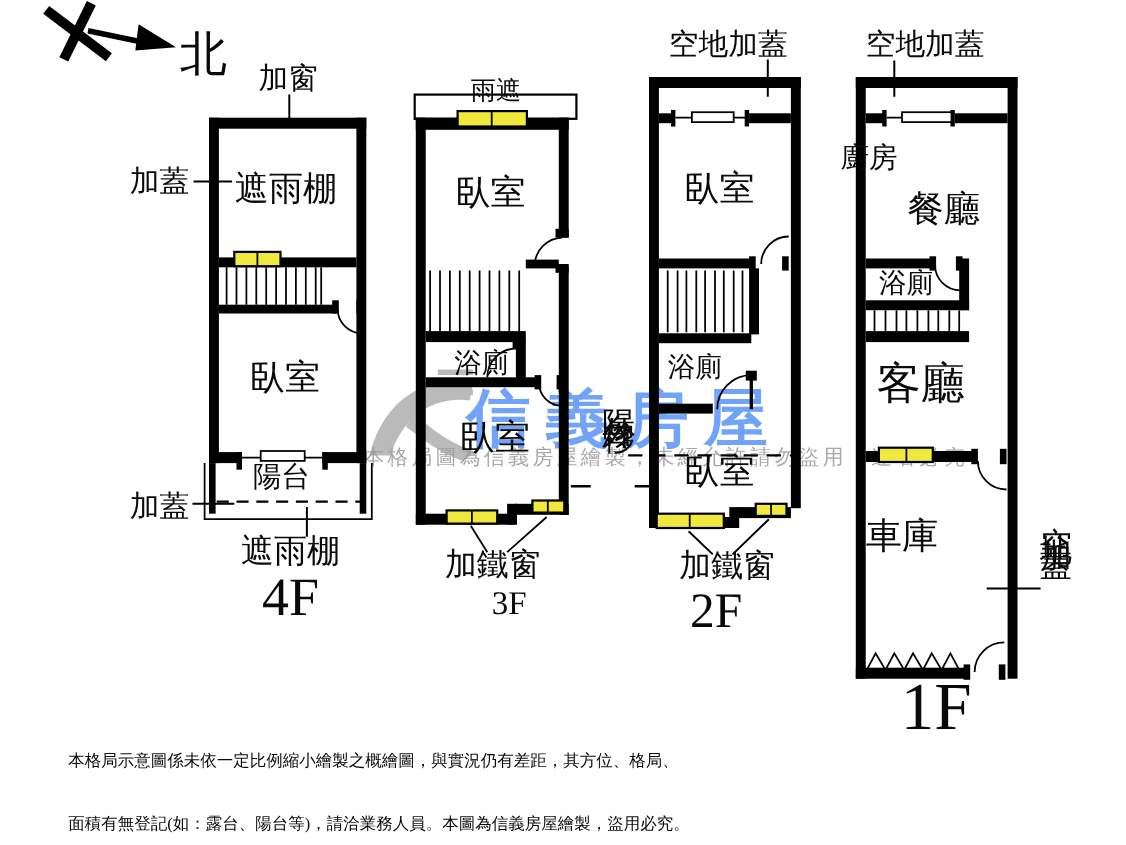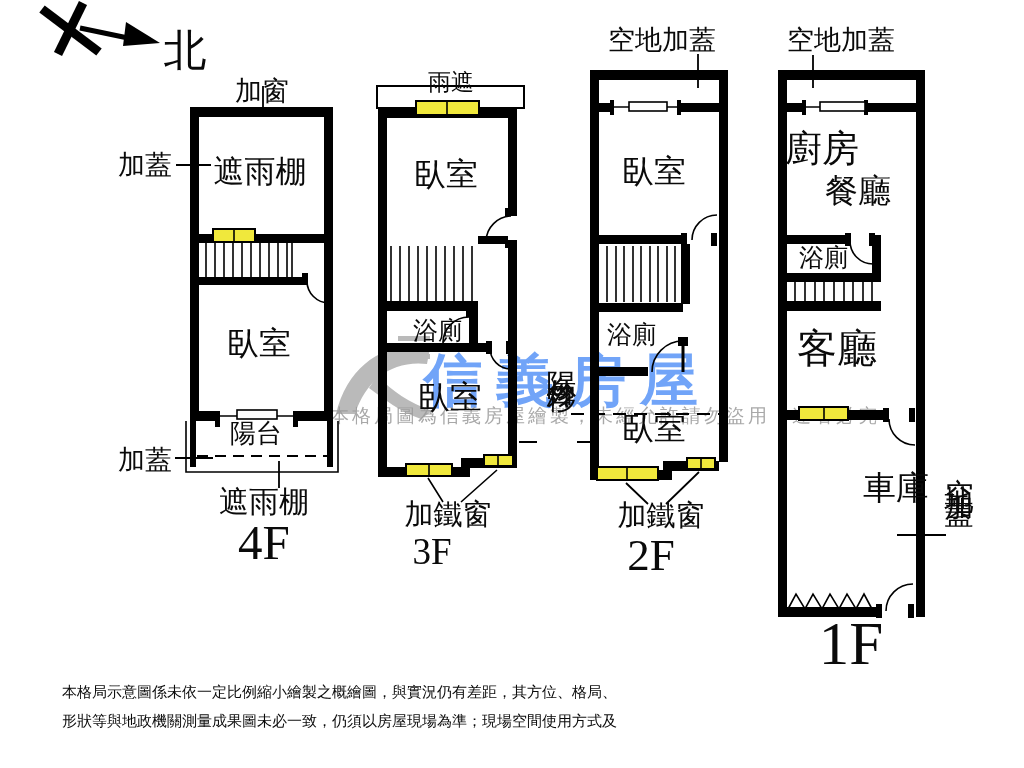--- a/index.html
+++ b/index.html
@@ -167,50 +167,50 @@
         <rect x="799" y="407" width="49" height="13" stroke="#000" stroke-width="2"></rect>
       </g>
       <path d="M824 407V420" stroke="#000" stroke-width="1.6"></path>
       <polyline points="788,609 796,594 805,609 813,594 822,609 830,594 839,609 847,594 856,609 864,594 872,609" stroke="#000" stroke-width="1.6" fill="none"></polyline>
       <path d="M813 55V88 M897 535H946" stroke="#000" stroke-width="1.8" fill="none"></path>
     </g>
   </svg>
 
   <div class="lbl" style="left:185px;top:28px;font-size:43px;">北</div>
 
-  <div class="lbl" style="left:262px;top:57px;font-size:27px;margin-top:20px;">加窗</div>
+  <div class="lbl" style="left:262px;top:57px;font-size:27px;">加窗</div>
   <div class="lbl" style="left:145px;top:151px;font-size:27px;">加蓋</div>
   <div class="lbl" style="left:260px;top:156px;font-size:31px;">遮雨棚</div>
   <div class="lbl" style="left:259px;top:327px;font-size:32px;">臥室</div>
   <div class="lbl" style="left:256px;top:420px;font-size:26px;">陽台</div>
   <div class="lbl" style="left:145px;top:446px;font-size:27px;">加蓋</div>
   <div class="lbl" style="left:264px;top:486px;font-size:30px;">遮雨棚</div>
   <div class="lbl floor-num" style="left:264px;top:517px;font-size:49px;">4F</div>
 
   <div class="lbl" style="left:451px;top:71px;font-size:23px;">雨遮</div>
   <div class="lbl" style="left:446px;top:158px;font-size:32px;">臥室</div>
   <div class="lbl" style="left:438px;top:318px;font-size:25px;">浴廁</div>
   <div class="lbl" style="left:450px;top:381px;font-size:32px;">臥室</div>
   <div class="lbl" style="left:448px;top:499px;font-size:29px;">加鐵窗</div>
-  <div class="lbl floor-num" style="left:432px;top:533px;font-size:37px;">3F</div>
+  <div class="lbl floor-num" style="left:463px;top:533px;font-size:30px;">3F</div>
 
   <div class="lbl vert" style="left:546px;top:348px;font-size:30px;letter-spacing:4px;">陽台外移</div>
 
   <div class="lbl" style="left:662px;top:26px;font-size:27px;">空地加蓋</div>
   <div class="lbl" style="left:654px;top:155px;font-size:32px;">臥室</div>
   <div class="lbl" style="left:632px;top:322px;font-size:25px;">浴廁</div>
   <div class="lbl" style="left:654px;top:412px;font-size:32px;">臥室</div>
   <div class="lbl" style="left:661px;top:500px;font-size:29px;">加鐵窗</div>
   <div class="lbl floor-num" style="left:651px;top:532px;font-size:45px;text-align:right;">2F</div>
 
   <div class="lbl" style="left:841px;top:26px;font-size:27px;">空地加蓋</div>
-  <div class="lbl" style="left:822px;top:130px;font-size:37px;">廚房</div>
+  <div class="lbl" style="left:790px;top:130px;font-size:26px;">廚房</div>
   <div class="lbl" style="left:858px;top:174px;font-size:33px;">餐廳</div>
   <div class="lbl" style="left:824px;top:245px;font-size:25px;">浴廁</div>
   <div class="lbl" style="left:837px;top:328px;font-size:40px;">客廳</div>
-  <div class="lbl" style="left:896px;top:471px;font-size:33px;">車庫</div>
+  <div class="lbl" style="left:820px;top:471px;font-size:33px;">車庫</div>
   <div class="lbl vert" style="left:944px;top:455px;font-size:29px;letter-spacing:7px;">空地加蓋</div>
   <div class="lbl floor-num" style="left:851px;top:612px;font-size:61px;">1F</div>
 
   <div class="disc" style="top:678px;">本格局示意圖係未依一定比例縮小繪製之概繪圖，與實況仍有差距，其方位、格局、</div>
-  <div class="disc" style="top:707px;">形狀等與地政機關測量成果圖未必一致，仍須以房屋現場為準；現場空間使用方式及</div>
+  <div class="disc" style="top:736px;">面積有無登記(如：露台、陽台等)，請洽業務人員。本圖為信義房屋繪製，盜用必究。</div>
 
 </div>
 
 </body></html>

